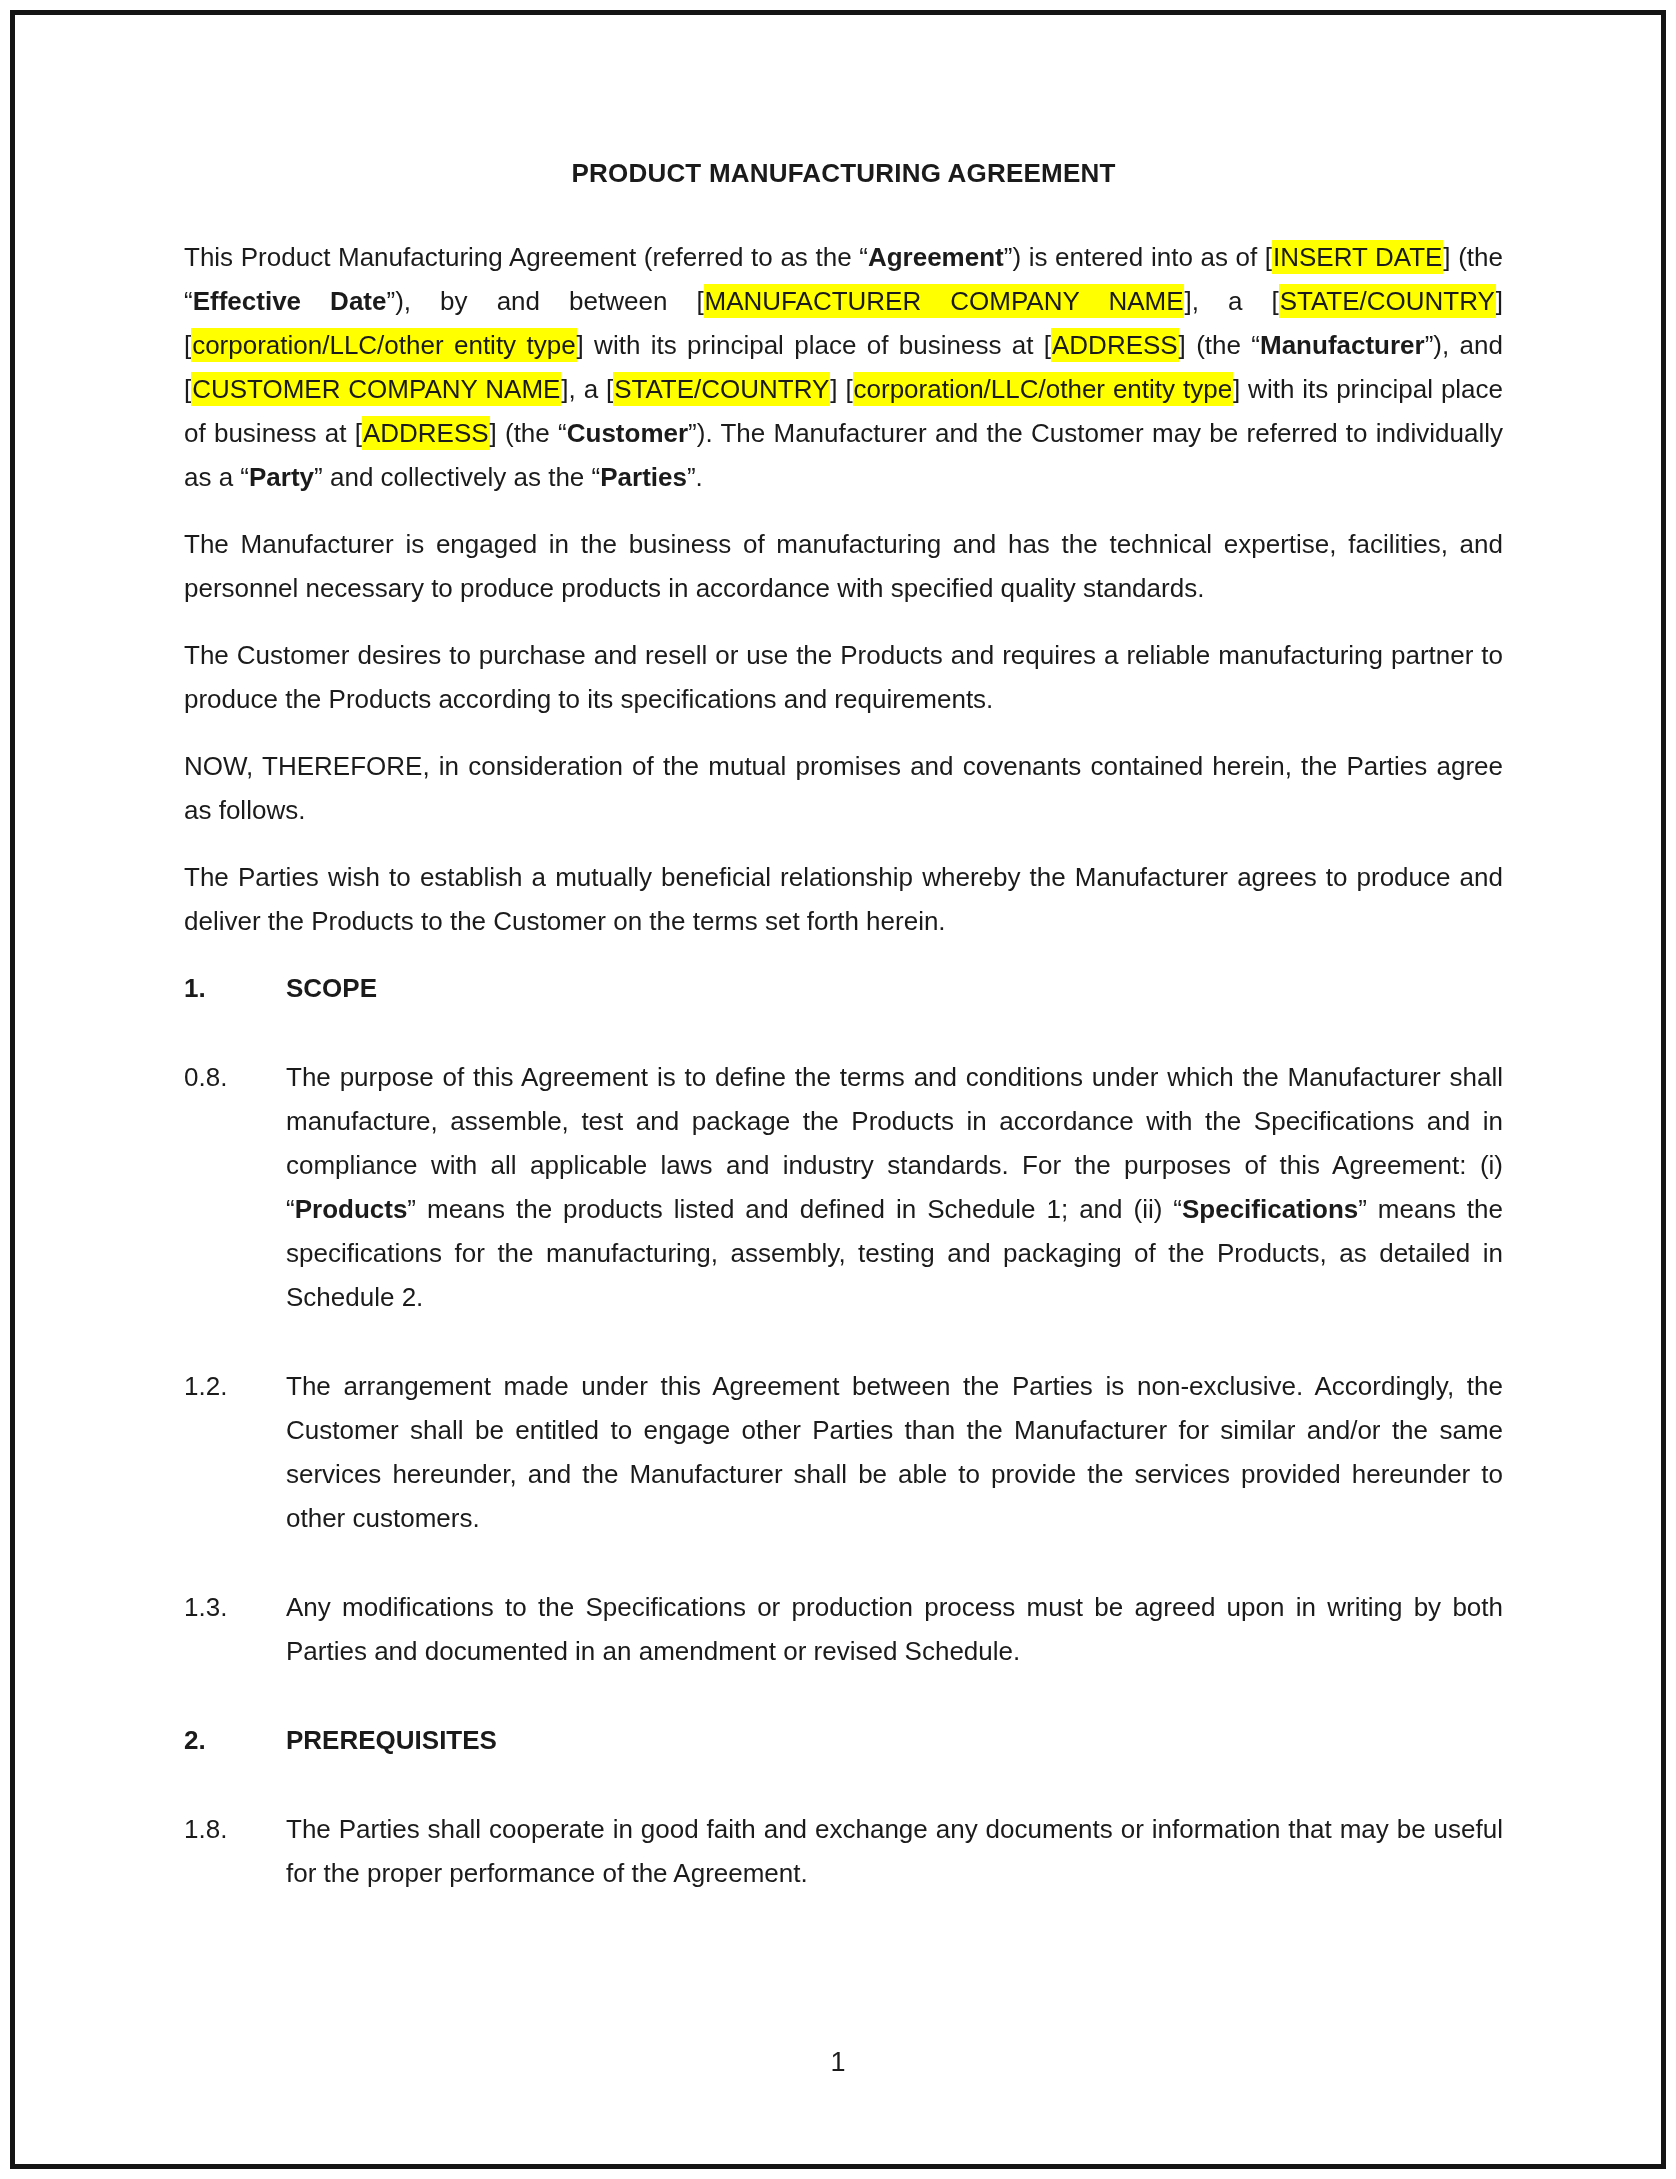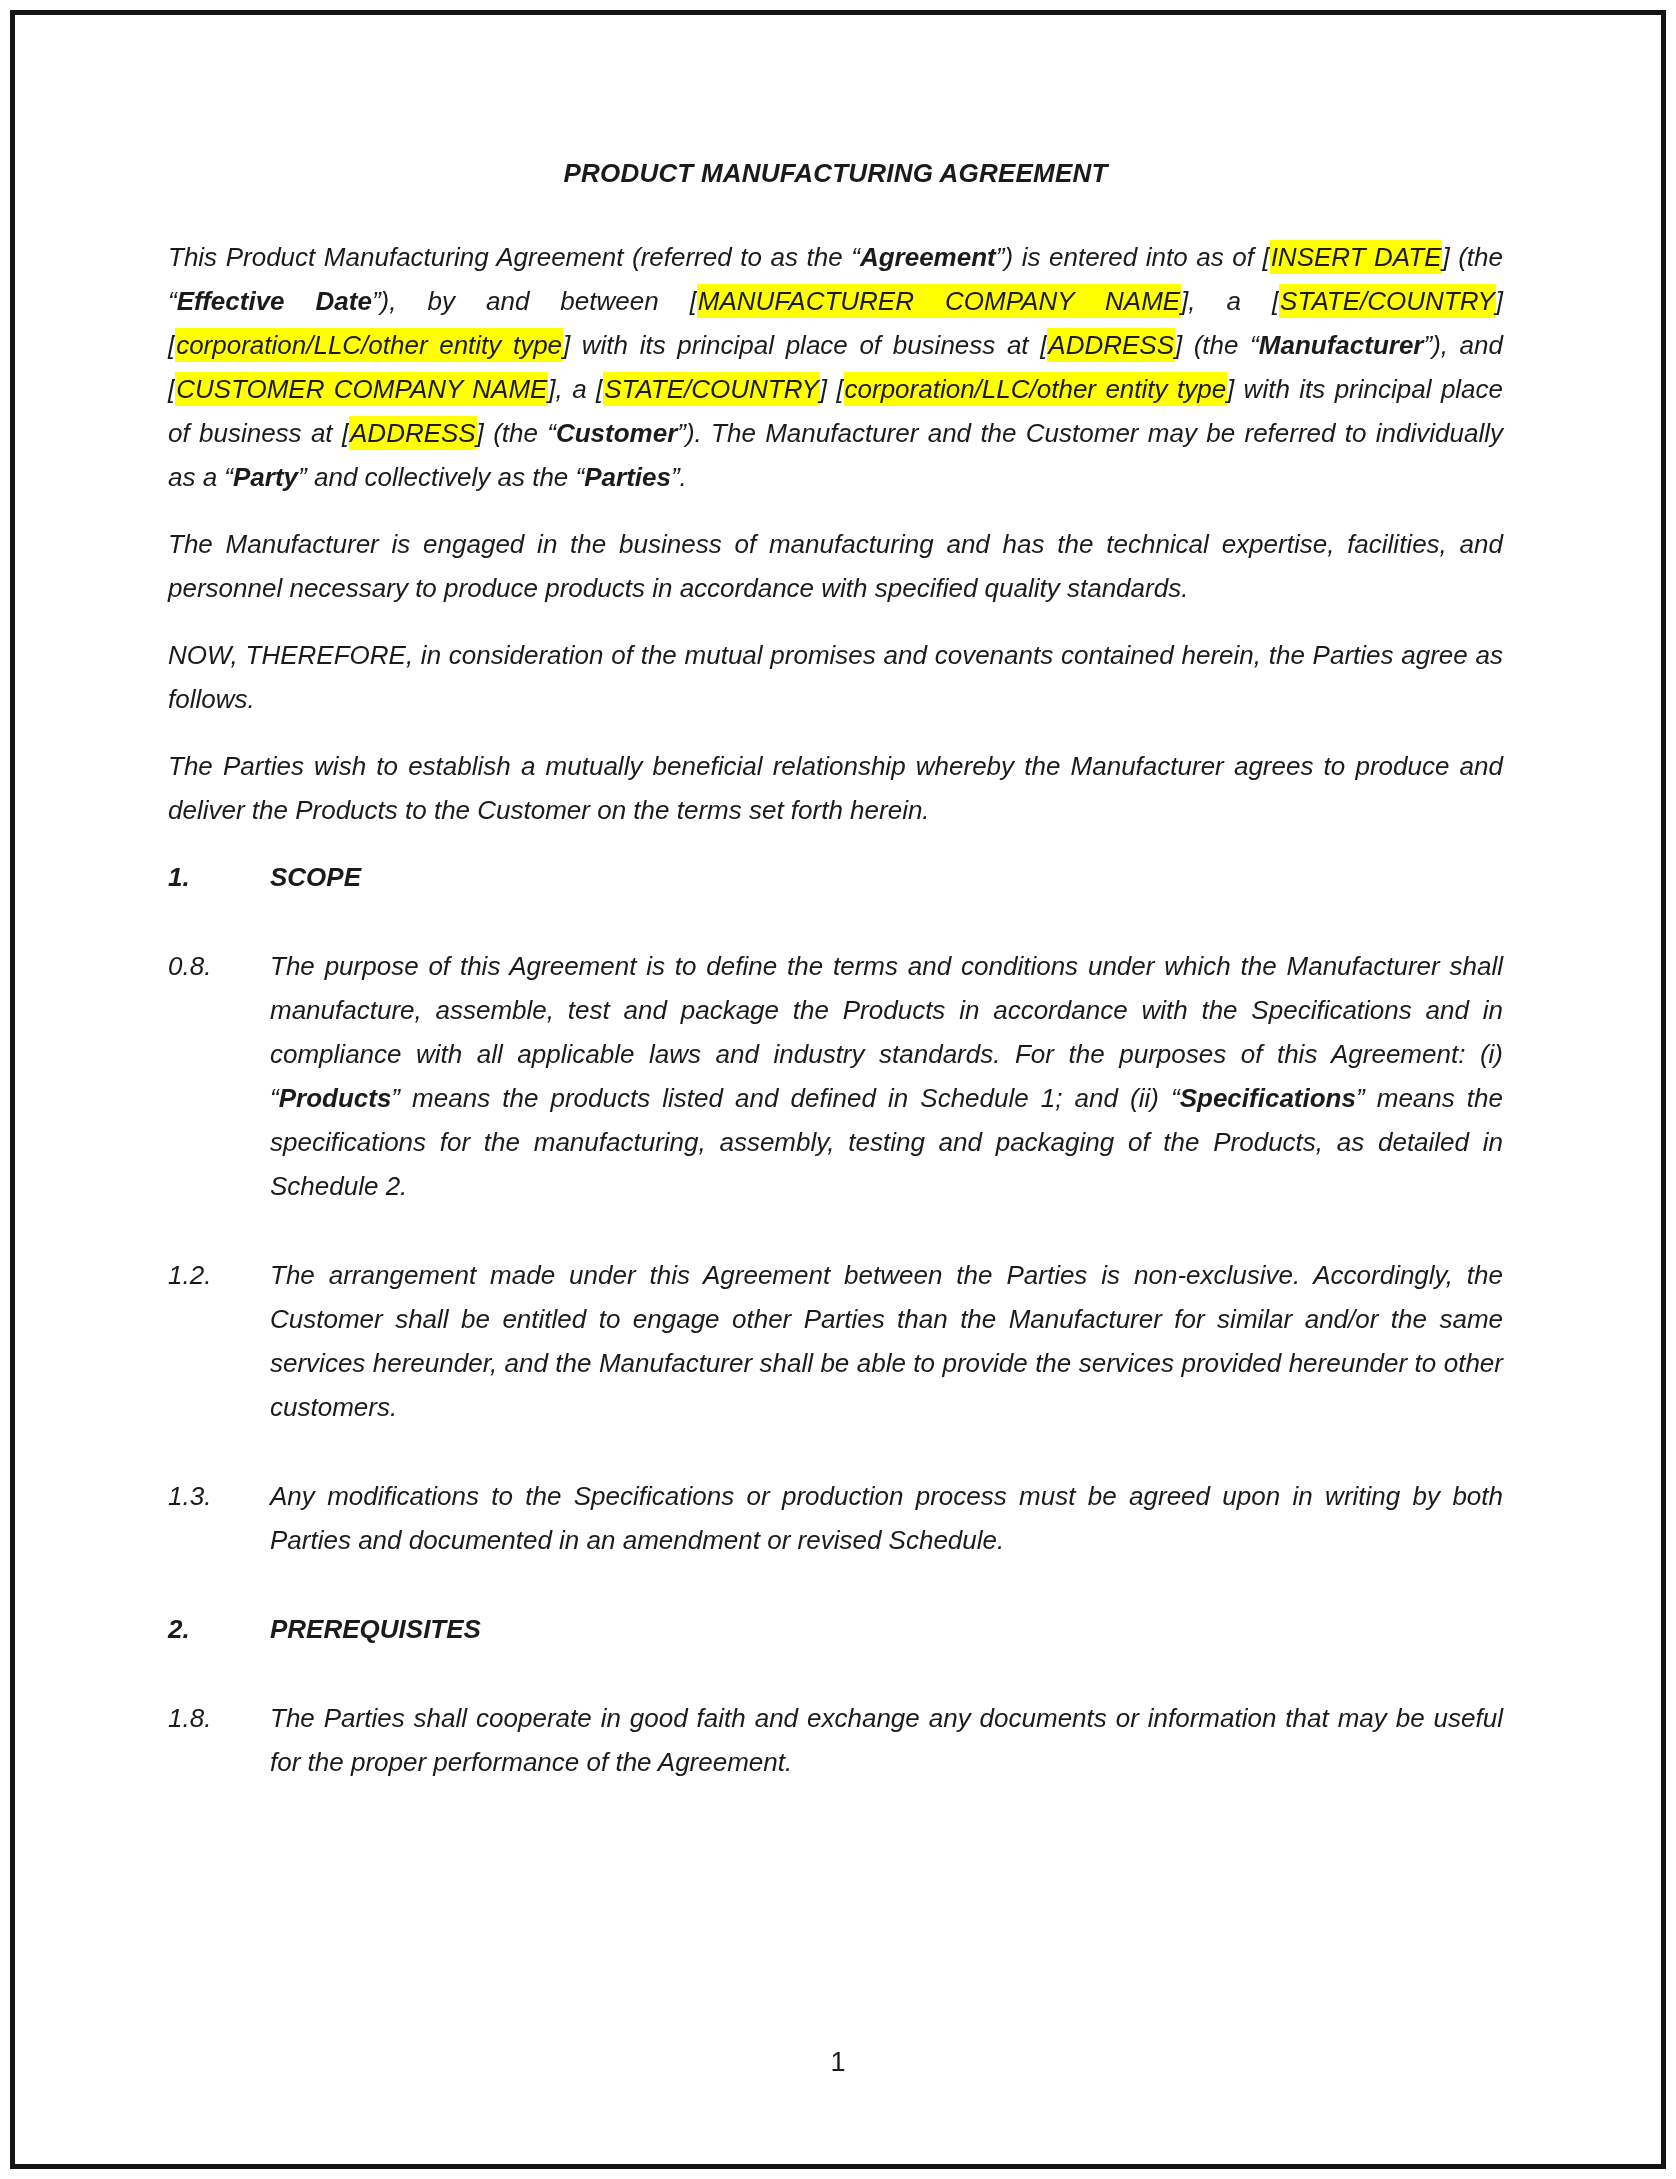--- a/index.html
+++ b/index.html
@@ -14,24 +14,23 @@
     overflow: hidden;
   }
   .page-frame {
     position: absolute;
     inset: 9.6px;
     border: 5.2px solid #141414;
     pointer-events: none;
   }
   .content {
     position: absolute;
-    left: 168px;
+    left: 184px;
     right: 173px;
     top: 157px;
-    font-style: italic;
   }
   .doc-title {
     margin: 0 0 45px 0;
     font-size: 26px;
     line-height: 33px;
     font-weight: bold;
     text-align: center;
     letter-spacing: 0.2px;
   }
   .para {
@@ -69,20 +68,21 @@
 </head>
 <body>
 
 <div class="page-frame"></div>
 
 <div class="content">
   <h1 class="doc-title">PRODUCT MANUFACTURING AGREEMENT</h1>
   <div id="doc-body">
       <p class="para"><span>This Product Manufacturing Agreement (referred to as the “</span><strong>Agreement</strong><span>”) is entered into as of [</span><mark>INSERT DATE</mark><span>] (the “</span><strong>Effective Date</strong><span>”), by and between [</span><mark>MANUFACTURER COMPANY NAME</mark><span>], a [</span><mark>STATE/COUNTRY</mark><span>] [</span><mark>corporation/LLC/other entity type</mark><span>] with its principal place of business at [</span><mark>ADDRESS</mark><span>] (the “</span><strong>Manufacturer</strong><span>”), and [</span><mark>CUSTOMER COMPANY NAME</mark><span>], a [</span><mark>STATE/COUNTRY</mark><span>] [</span><mark>corporation/LLC/other entity type</mark><span>] with its principal place of business at [</span><mark>ADDRESS</mark><span>] (the “</span><strong>Customer</strong><span>”). The Manufacturer and the Customer may be referred to individually as a “</span><strong>Party</strong><span>” and collectively as the “</span><strong>Parties</strong><span>”.</span></p>
       <p class="para"><span>The Manufacturer is engaged in the business of manufacturing and has the technical expertise, facilities, and personnel necessary to produce products in accordance with specified quality standards.</span></p>
+      <p class="para"><span>The Customer desires to purchase and resell or use the Products and requires a reliable manufacturing partner to produce the Products according to its specifications and requirements.</span></p>
       <p class="para"><span>NOW, THEREFORE, in consideration of the mutual promises and covenants contained herein, the Parties agree as follows.</span></p>
       <p class="para"><span>The Parties wish to establish a mutually beneficial relationship whereby the Manufacturer agrees to produce and deliver the Products to the Customer on the terms set forth herein.</span></p>
       <div class="block section-heading">
         <span class="num">1.</span>
         <span class="body">SCOPE</span>
       </div>
       <div class="block clause">
         <span class="num">0.8.</span>
         <div class="body"><span>The purpose of this Agreement is to define the terms and conditions under which the Manufacturer shall manufacture, assemble, test and package the Products in accordance with the Specifications and in compliance with all applicable laws and industry standards. For the purposes of this Agreement: (i) “</span><strong>Products</strong><span>” means the products listed and defined in Schedule 1; and (ii) “</span><strong>Specifications</strong><span>” means the specifications for the manufacturing, assembly, testing and packaging of the Products, as detailed in Schedule 2.</span></div>
       </div>

